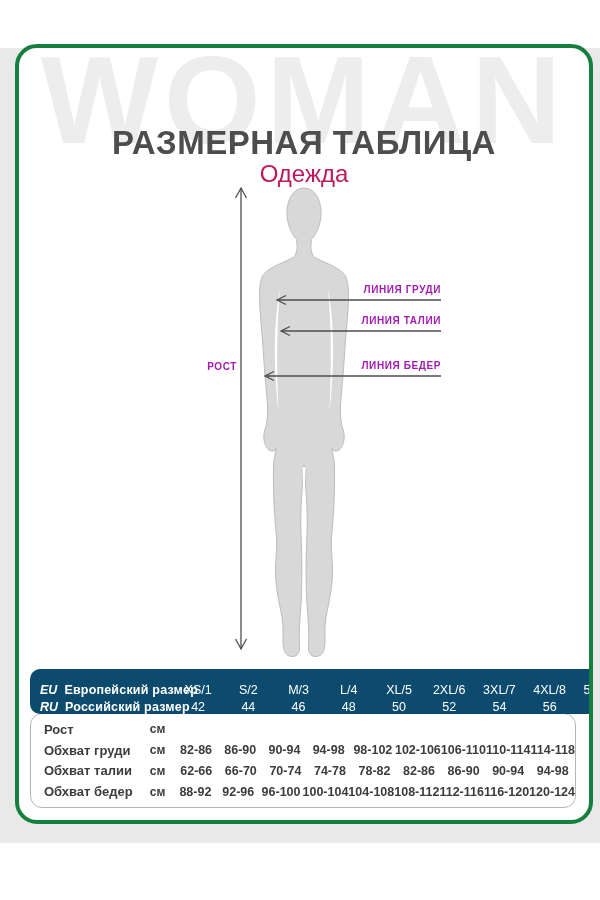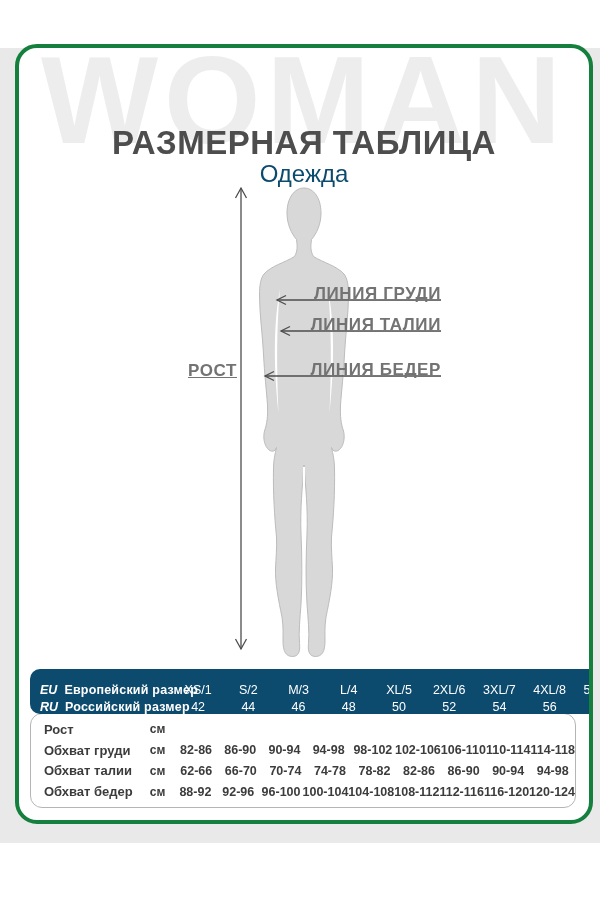--- a/index.html
+++ b/index.html
@@ -23,27 +23,27 @@
     font-size:124px;font-weight:700;line-height:1;letter-spacing:6px;
     color:#ededed;white-space:nowrap;user-select:none;
   }
   .title{
     position:absolute;left:0;top:76px;width:100%;margin:0;
     text-align:center;font-size:33px;font-weight:700;letter-spacing:0.5px;
     color:#4d4d4d;
   }
   .subtitle{
     position:absolute;left:0;top:112px;width:100%;
-    text-align:center;font-size:24px;font-weight:400;color:#0c4a6e;
+    text-align:center;font-size:24px;font-weight:400;color:#be185d;
   }
   .figure-svg{position:absolute;left:225px;top:138px;width:120px;height:475px;}
   .arrows-svg{position:absolute;left:170px;top:130px;width:270px;height:490px;}
   .mlabel{
-    position:absolute;font-size:17px;font-weight:700;letter-spacing:0.6px;
-    color:#737373;white-space:nowrap;text-decoration:underline;
+    position:absolute;font-size:10px;font-weight:700;letter-spacing:0.6px;
+    color:#a21caf;white-space:nowrap;
   }
   .mlabel.height{right:352px;top:313px;}
   .mlabel.chest{right:148px;top:236px;}
   .mlabel.waist{right:148px;top:267px;}
   .mlabel.hip{right:148px;top:312px;}
 
   .grid{display:grid;grid-template-columns:110px 33px repeat(9,1fr);align-items:center;}
   .thead{
     position:absolute;left:11px;top:621px;width:595px;height:45px;
     background:#0c4a6e;border-radius:10px;color:#ffffff;

